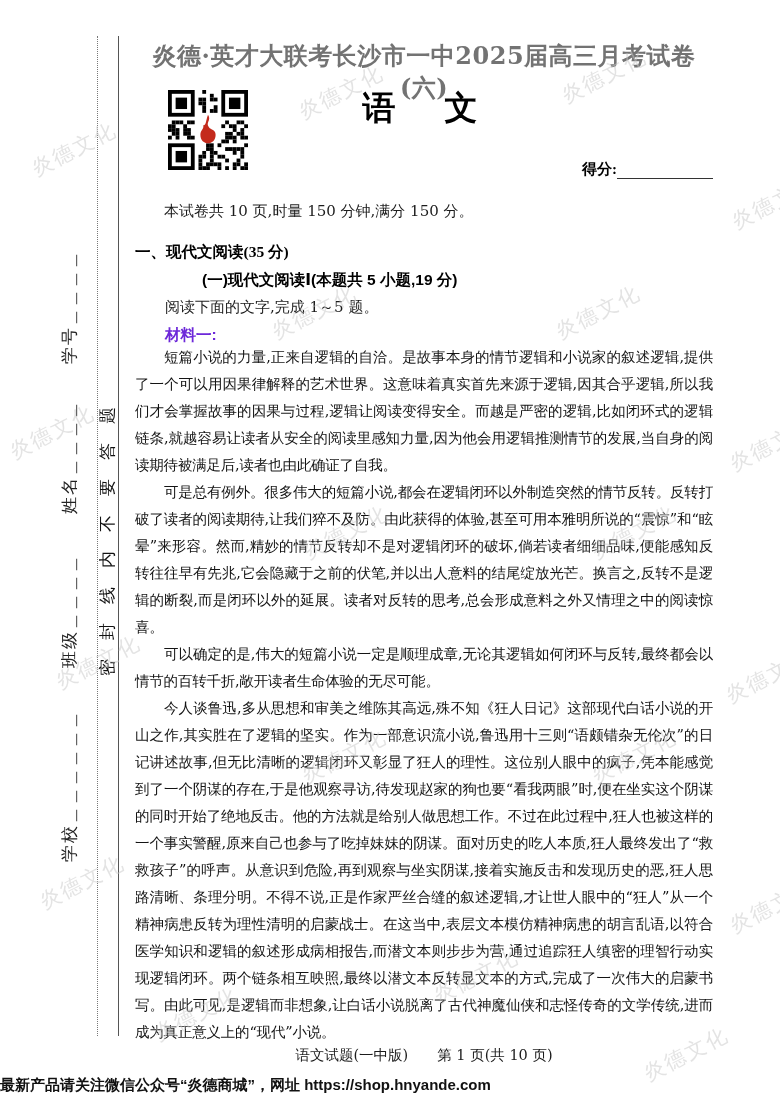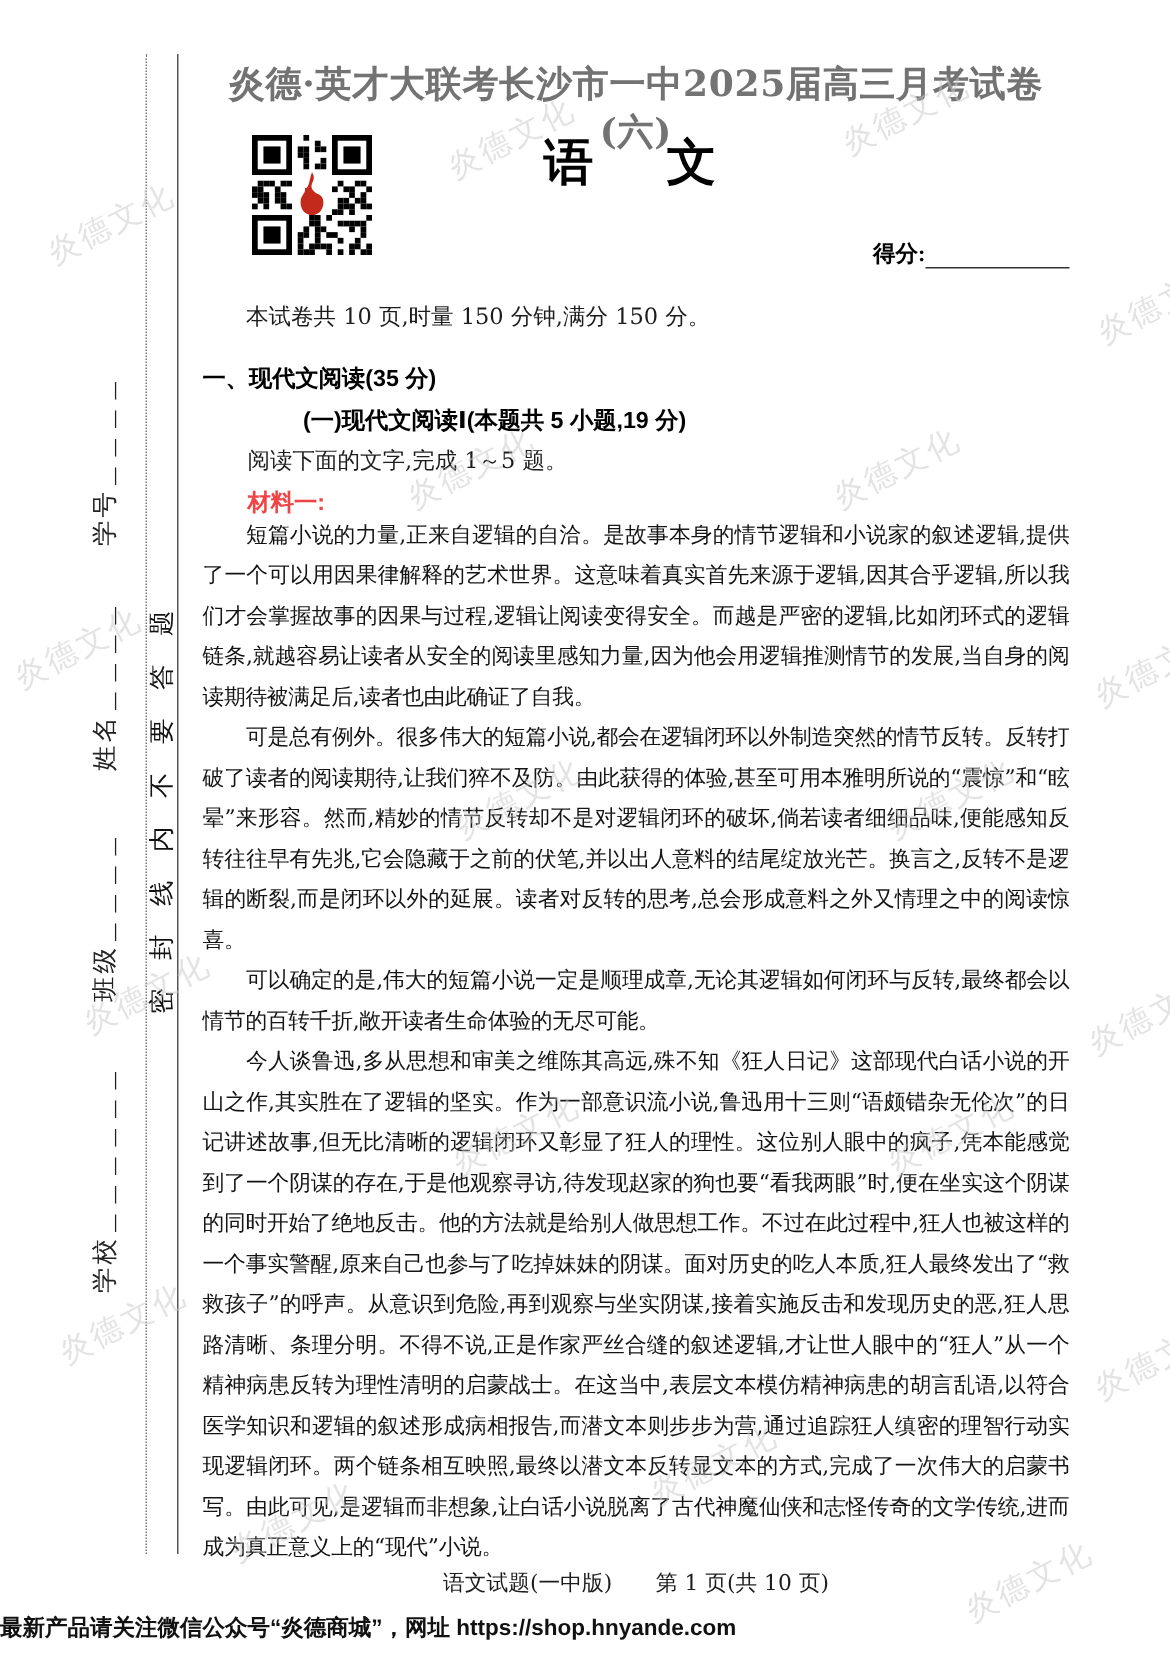--- a/index.html
+++ b/index.html
@@ -44,30 +44,30 @@
   .score-row{
     position:absolute;left:135px;top:160px;width:578px;text-align:right;
     font-size:15px;font-weight:bold;color:#000;
     font-family:Liberation Serif, serif;
   }
   .score-blank{display:inline-block;width:96px;border-bottom:1.5px solid #333;height:15px;vertical-align:bottom;}
   
   .notice{position:absolute;left:164px;top:202px;font-size:15px;color:#1c1c1c;}
   .sec-head{
     position:absolute;left:135px;top:242px;font-size:15.5px;font-weight:bold;color:#000;
-    font-family:Liberation Sans, sans-serif;
+    font-family:Liberation Serif, serif;
   }
   .part-head{
     position:absolute;left:165px;top:270px;font-size:15.5px;font-weight:bold;color:#000;
     font-family:"Liberation Sans","DejaVu Sans",sans-serif;
     margin-left:37px;
   }
   .task-line{position:absolute;left:165px;top:298px;font-size:15px;color:#1c1c1c;}
   .material-label{
-    position:absolute;left:165px;top:325px;font-size:15.5px;font-weight:bold;color:#ef4444;
+    position:absolute;left:165px;top:325px;font-size:15.5px;font-weight:bold;color:#6d28d9;
     font-family:"Liberation Sans","DejaVu Sans",sans-serif;
   }
   
   .body-text{position:absolute;left:135px;top:344px;width:578px;}
   .body-text p{
     margin:0;text-indent:2em;text-align:justify;
     font-size:14.5px;line-height:27px;letter-spacing:-0.2px;color:#141414;
   }
   
   .page-footer{

